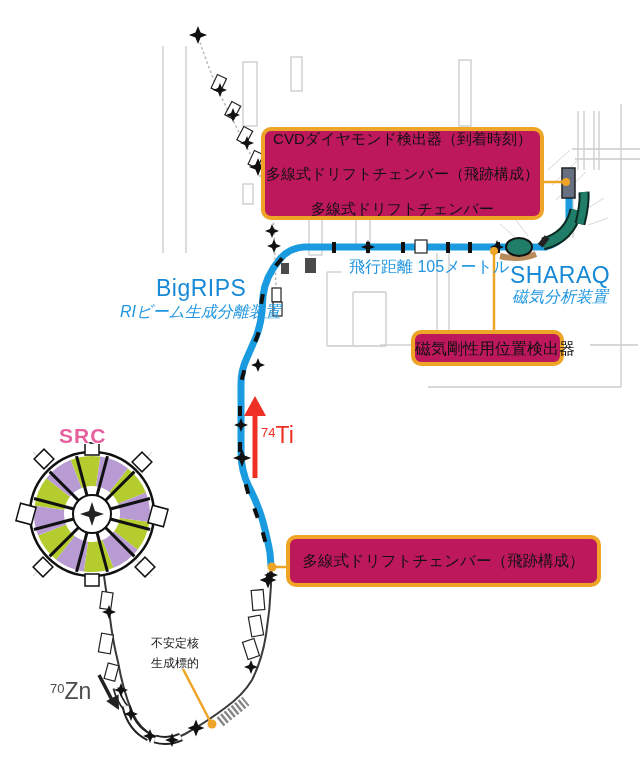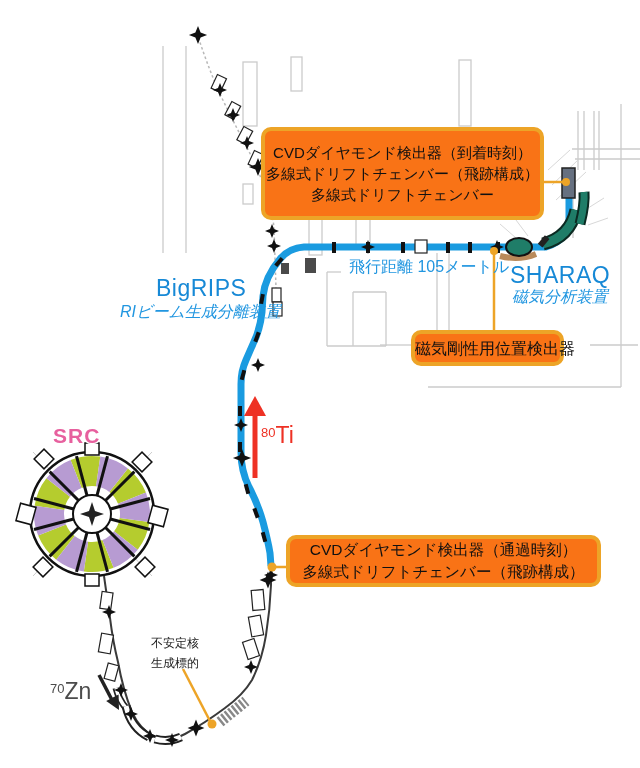--- a/index.html
+++ b/index.html
@@ -1,22 +1,22 @@
 <!DOCTYPE html>
 <html><head>
 <meta charset="utf-8">
 <style>
   html,body{margin:0;padding:0;background:#fff;}
   #stage{position:relative;width:640px;height:768px;background:#fff;overflow:hidden;
          font-family:"Liberation Sans",sans-serif;}
   #plan{position:absolute;left:0;top:0;}
   .label{position:absolute;white-space:nowrap;}
-  .callout{position:absolute;box-sizing:border-box;background:#f97316;border:4px solid #eda427;
+  .callout{position:absolute;box-sizing:border-box;background:#be185d;border:4px solid #eda427;
            border-radius:10px;color:#111;text-align:center;display:flex;flex-direction:column;
-           justify-content:center;line-height:21px;font-size:15px;}
+           justify-content:center;line-height:21px;font-size:15px;gap:14px;}
   .callout .cline{white-space:nowrap;}
   .blue-bold{color:#1789d6;font-weight:normal;font-size:23px;letter-spacing:0.5px;}
   .blue-sub{color:#2196e0;font-size:16px;font-style:italic;}
   .flight{color:#2196e0;font-size:16px;}
   .src-name{color:#e7609e;font-weight:bold;font-size:21px;letter-spacing:1px;
             text-shadow:-1px -1px 0 #fff,1px -1px 0 #fff,-1px 1px 0 #fff,1px 1px 0 #fff;}
   .nuclide{font-size:23px;}
   .nuclide sup{font-size:13px;vertical-align:6px;}
   .ti{color:#ee3124;}
   .zn{color:#4c4c4c;}
@@ -231,24 +231,24 @@
 </svg>
 
 <div class="label flight" style="left:349px;top:257px;">飛行距離 105メートル</div>
 
 <div class="label blue-bold" style="left:510px;top:262px;">SHARAQ</div>
 <div class="label blue-sub" style="left:512px;top:287px;">磁気分析装置</div>
 
 <div class="label blue-bold" style="left:156px;top:275px;">BigRIPS</div>
 <div class="label blue-sub" style="left:120px;top:302px;">RIビーム生成分離装置</div>
 
-<div class="label src-name" style="left:53px;top:424px;">SRC</div>
+<div class="label src-name" style="left:59px;top:424px;">SRC</div>
 
 <div class="label nuclide ti" style="left:261px;top:422px;">
-  <sup>80</sup><span>Ti</span>
+  <sup>74</sup><span>Ti</span>
 </div>
 
 <div class="label nuclide zn" style="left:50px;top:678px;">
   <sup>70</sup><span>Zn</span>
 </div>
 
 <div class="label target-note" style="left:151px;top:633px;">
   <div>不安定核</div>
   <div>生成標的</div>
 </div>
@@ -257,17 +257,16 @@
   <div class="cline">CVDダイヤモンド検出器（到着時刻）</div>
   <div class="cline">多線式ドリフトチェンバー（飛跡構成）</div>
   <div class="cline">多線式ドリフトチェンバー</div>
 </div>
 
 <div class="callout" style="left:411px;top:330px;width:153px;height:36px;font-size:16px;">
   <div class="cline">磁気剛性用位置検出器</div>
 </div>
 
 <div class="callout" style="left:286px;top:535px;width:315px;height:52px;font-size:15.5px;line-height:22px;">
-  <div class="cline">CVDダイヤモンド検出器（通過時刻）</div>
   <div class="cline">多線式ドリフトチェンバー（飛跡構成）</div>
 </div>
 
 </div>
 
 </body></html>

